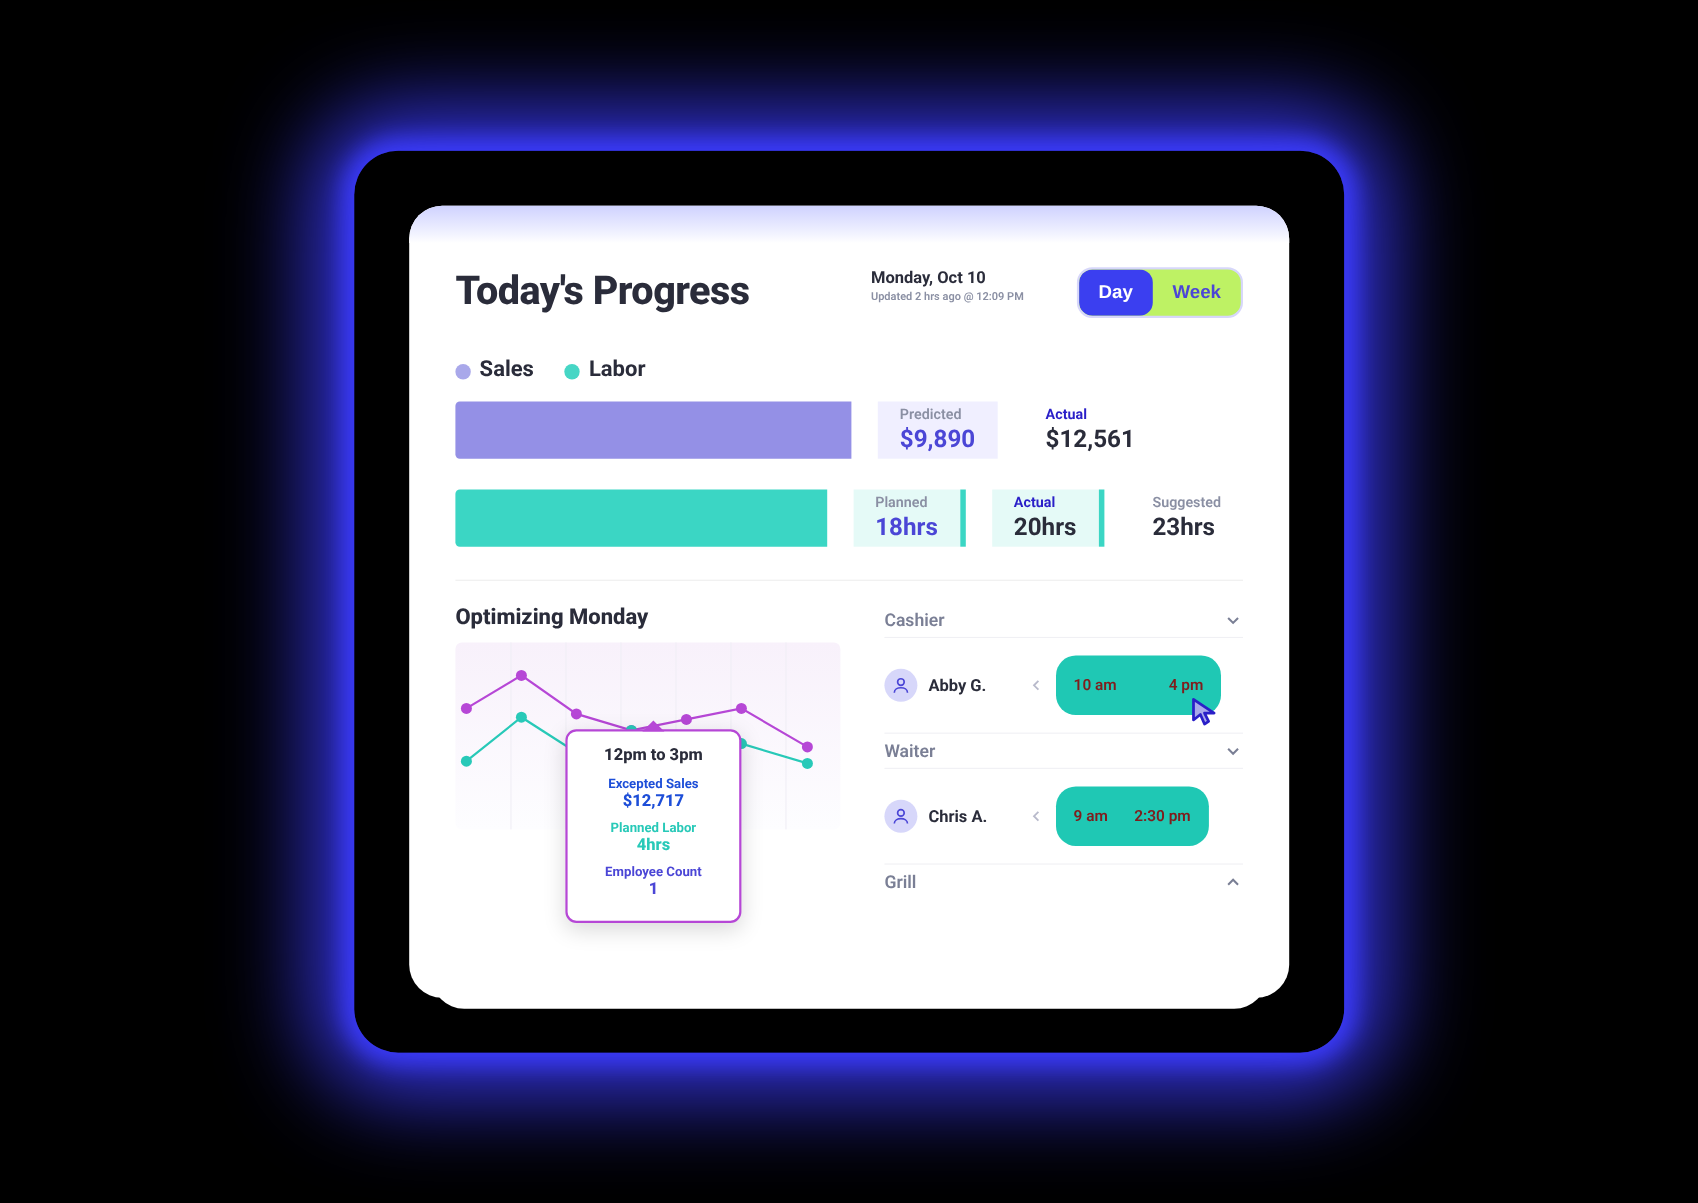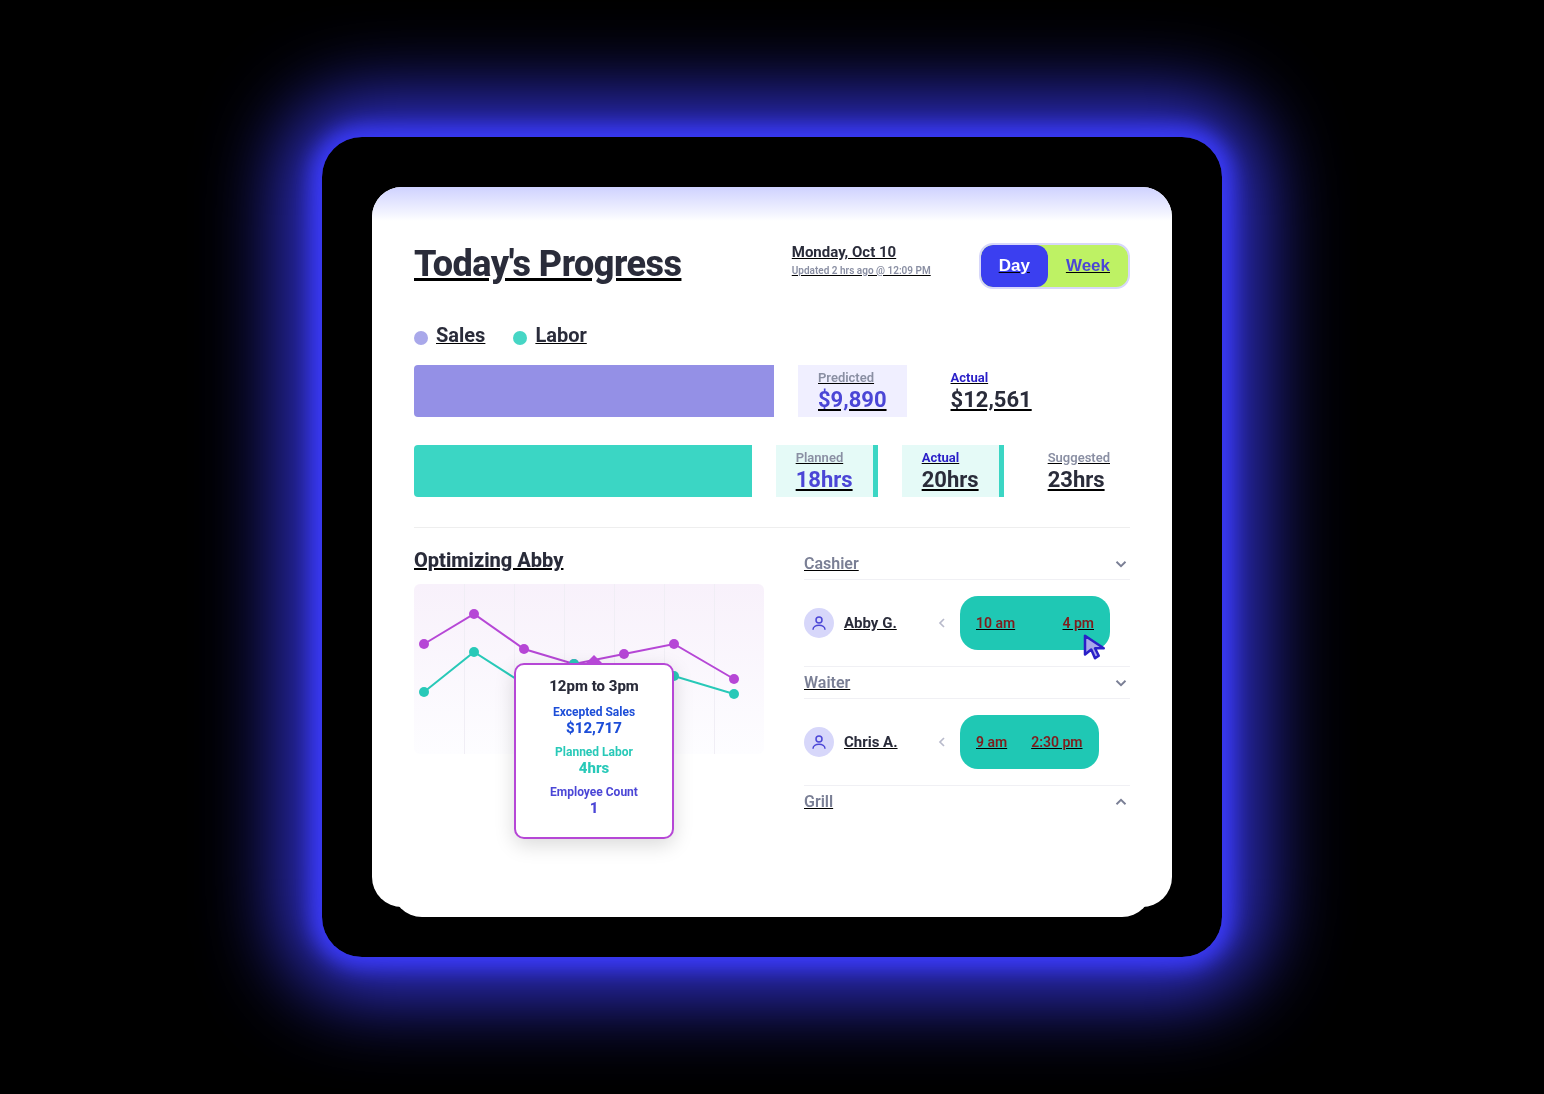--- a/index.html
+++ b/index.html
@@ -17,21 +17,20 @@
   position: absolute;
   width: 900px;
   height: 820px;
   border-radius: 40px;
   box-shadow: 0 0 80px 40px rgba(60,60,255,0.85), 0 0 20px 10px rgba(60,60,255,0.9);
   z-index: 0;
 }
 .card-stack {
   position: relative;
   z-index: 1;
-  text-decoration: underline;
 }
 .card-back {
   position: absolute;
   width: 760px;
   height: 700px;
   background: #fff;
   border-radius: 30px;
   top: 30px;
   left: 20px;
   z-index: 1;
@@ -199,21 +198,21 @@
       <div class="stat-cell">
         <span class="stat-label">Suggested</span>
         <span class="stat-val">23hrs</span>
       </div>
     </div>
 
     <hr class="divider">
 
     <div class="lower">
       <div class="left-col">
-        <div class="opt-title">Optimizing Abby</div>
+        <div class="opt-title">Optimizing Monday</div>
         <div class="chart">
           <div class="grid-v" style="left:50px"></div>
           <div class="grid-v" style="left:100px"></div>
           <div class="grid-v" style="left:150px"></div>
           <div class="grid-v" style="left:200px"></div>
           <div class="grid-v" style="left:250px"></div>
           <div class="grid-v" style="left:300px"></div>
           <svg class="lines" width="350" height="170">
             <polyline points="10,60 60,30 110,65 160,80 210,70 260,60 320,95" fill="none" stroke="#b647d6" stroke-width="2"></polyline>
             <polyline points="10,108 60,68 110,100 160,80 210,90 260,92 320,110" fill="none" stroke="#28c9b8" stroke-width="2"></polyline>

